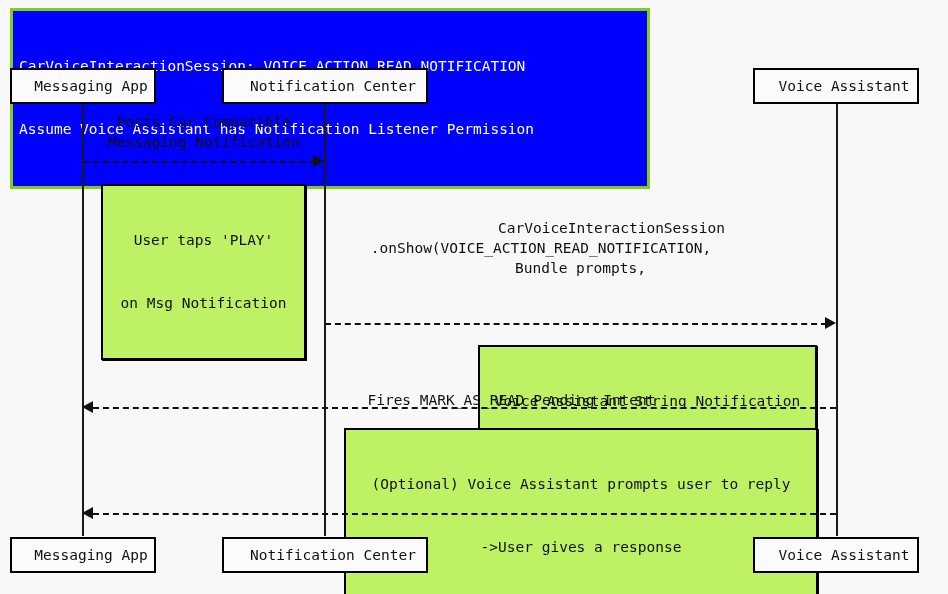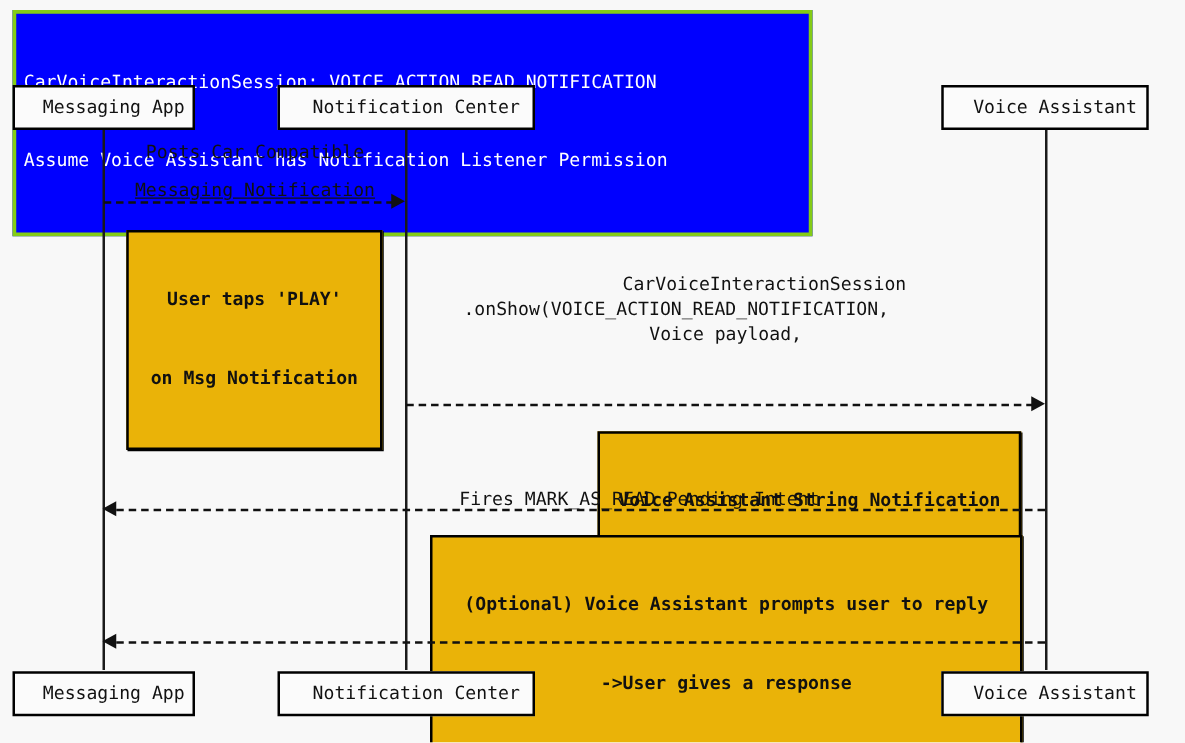--- a/index.html
+++ b/index.html
@@ -59,30 +59,29 @@
     text-align: center;
     white-space: nowrap;
     color: #111111;
     padding-left: 16px;
   }
 
   
   .note {
     position: absolute;
     box-sizing: border-box;
-    background: #eab308;
+    background: #bef264;
     border: 2px solid #000000;
     box-shadow: 1px 1px 0 0 #000000;
     font-size: 14.5px;
     line-height: 21px;
     text-align: center;
     white-space: pre;
     color: #111111;
     padding: 2px 6px;
-    font-weight: bold;
   }
 
   
   .msg-line {
     position: absolute;
     height: 0;
     border-top: 2px dashed #111111;
   }
   .arrow-head {
     position: absolute;
@@ -120,32 +119,32 @@
 
   <div class="lifeline" style="left:82px;"></div>
   <div class="lifeline" style="left:324px;"></div>
   <div class="lifeline" style="left:836px;"></div>
 
   <div class="participant" style="left:10px;  top:68px; width:146px;">Messaging App</div>
   <div class="participant" style="left:222px; top:68px; width:206px;">Notification Center</div>
   <div class="participant" style="left:753px; top:68px; width:166px;">Voice Assistant</div>
 
   <div class="msg-label" style="left:83px; top:112px; width:242px;">Posts Car Compatible</div>
-  <div class="msg-label" style="left:83px; top:143px; width:242px;text-decoration:underline;">Messaging Notification</div>
+  <div class="msg-label" style="left:83px; top:132px; width:242px;">Messaging Notification</div>
   <div class="msg-line" style="left:83px; top:161px; width:232px;"></div>
   <div class="arrow-head right" style="left:313px; top:155px;"></div>
 
   <div class="note" style="left:101px; top:184px; width:205px;">
     <div>User taps 'PLAY'</div>
     <div>on Msg Notification</div>
   </div>
 
   <div class="msg-label" style="left:325px; top:218px; width:573px;">CarVoiceInteractionSession</div>
   <div class="msg-label" style="left:325px; top:238px; width:432px;">.onShow(VOICE_ACTION_READ_NOTIFICATION,</div>
-  <div class="msg-label" style="left:325px; top:258px; width:511px;">Voice payload,</div>
+  <div class="msg-label" style="left:325px; top:258px; width:511px;">Bundle prompts,</div>
   <div class="msg-line" style="left:325px; top:323px; width:502px;"></div>
   <div class="arrow-head right" style="left:825px; top:317px;"></div>
 
   <div class="note" style="left:478px; top:345px; width:339px;">
     <div>Voice Assistant String Notification</div>
   </div>
 
   <div class="msg-label" style="left:83px; top:390px; width:857px;">Fires MARK_AS_READ Pending Intent</div>
   <div class="msg-line" style="left:93px; top:407px; width:743px;"></div>
   <div class="arrow-head left" style="left:82px; top:401px;"></div>

